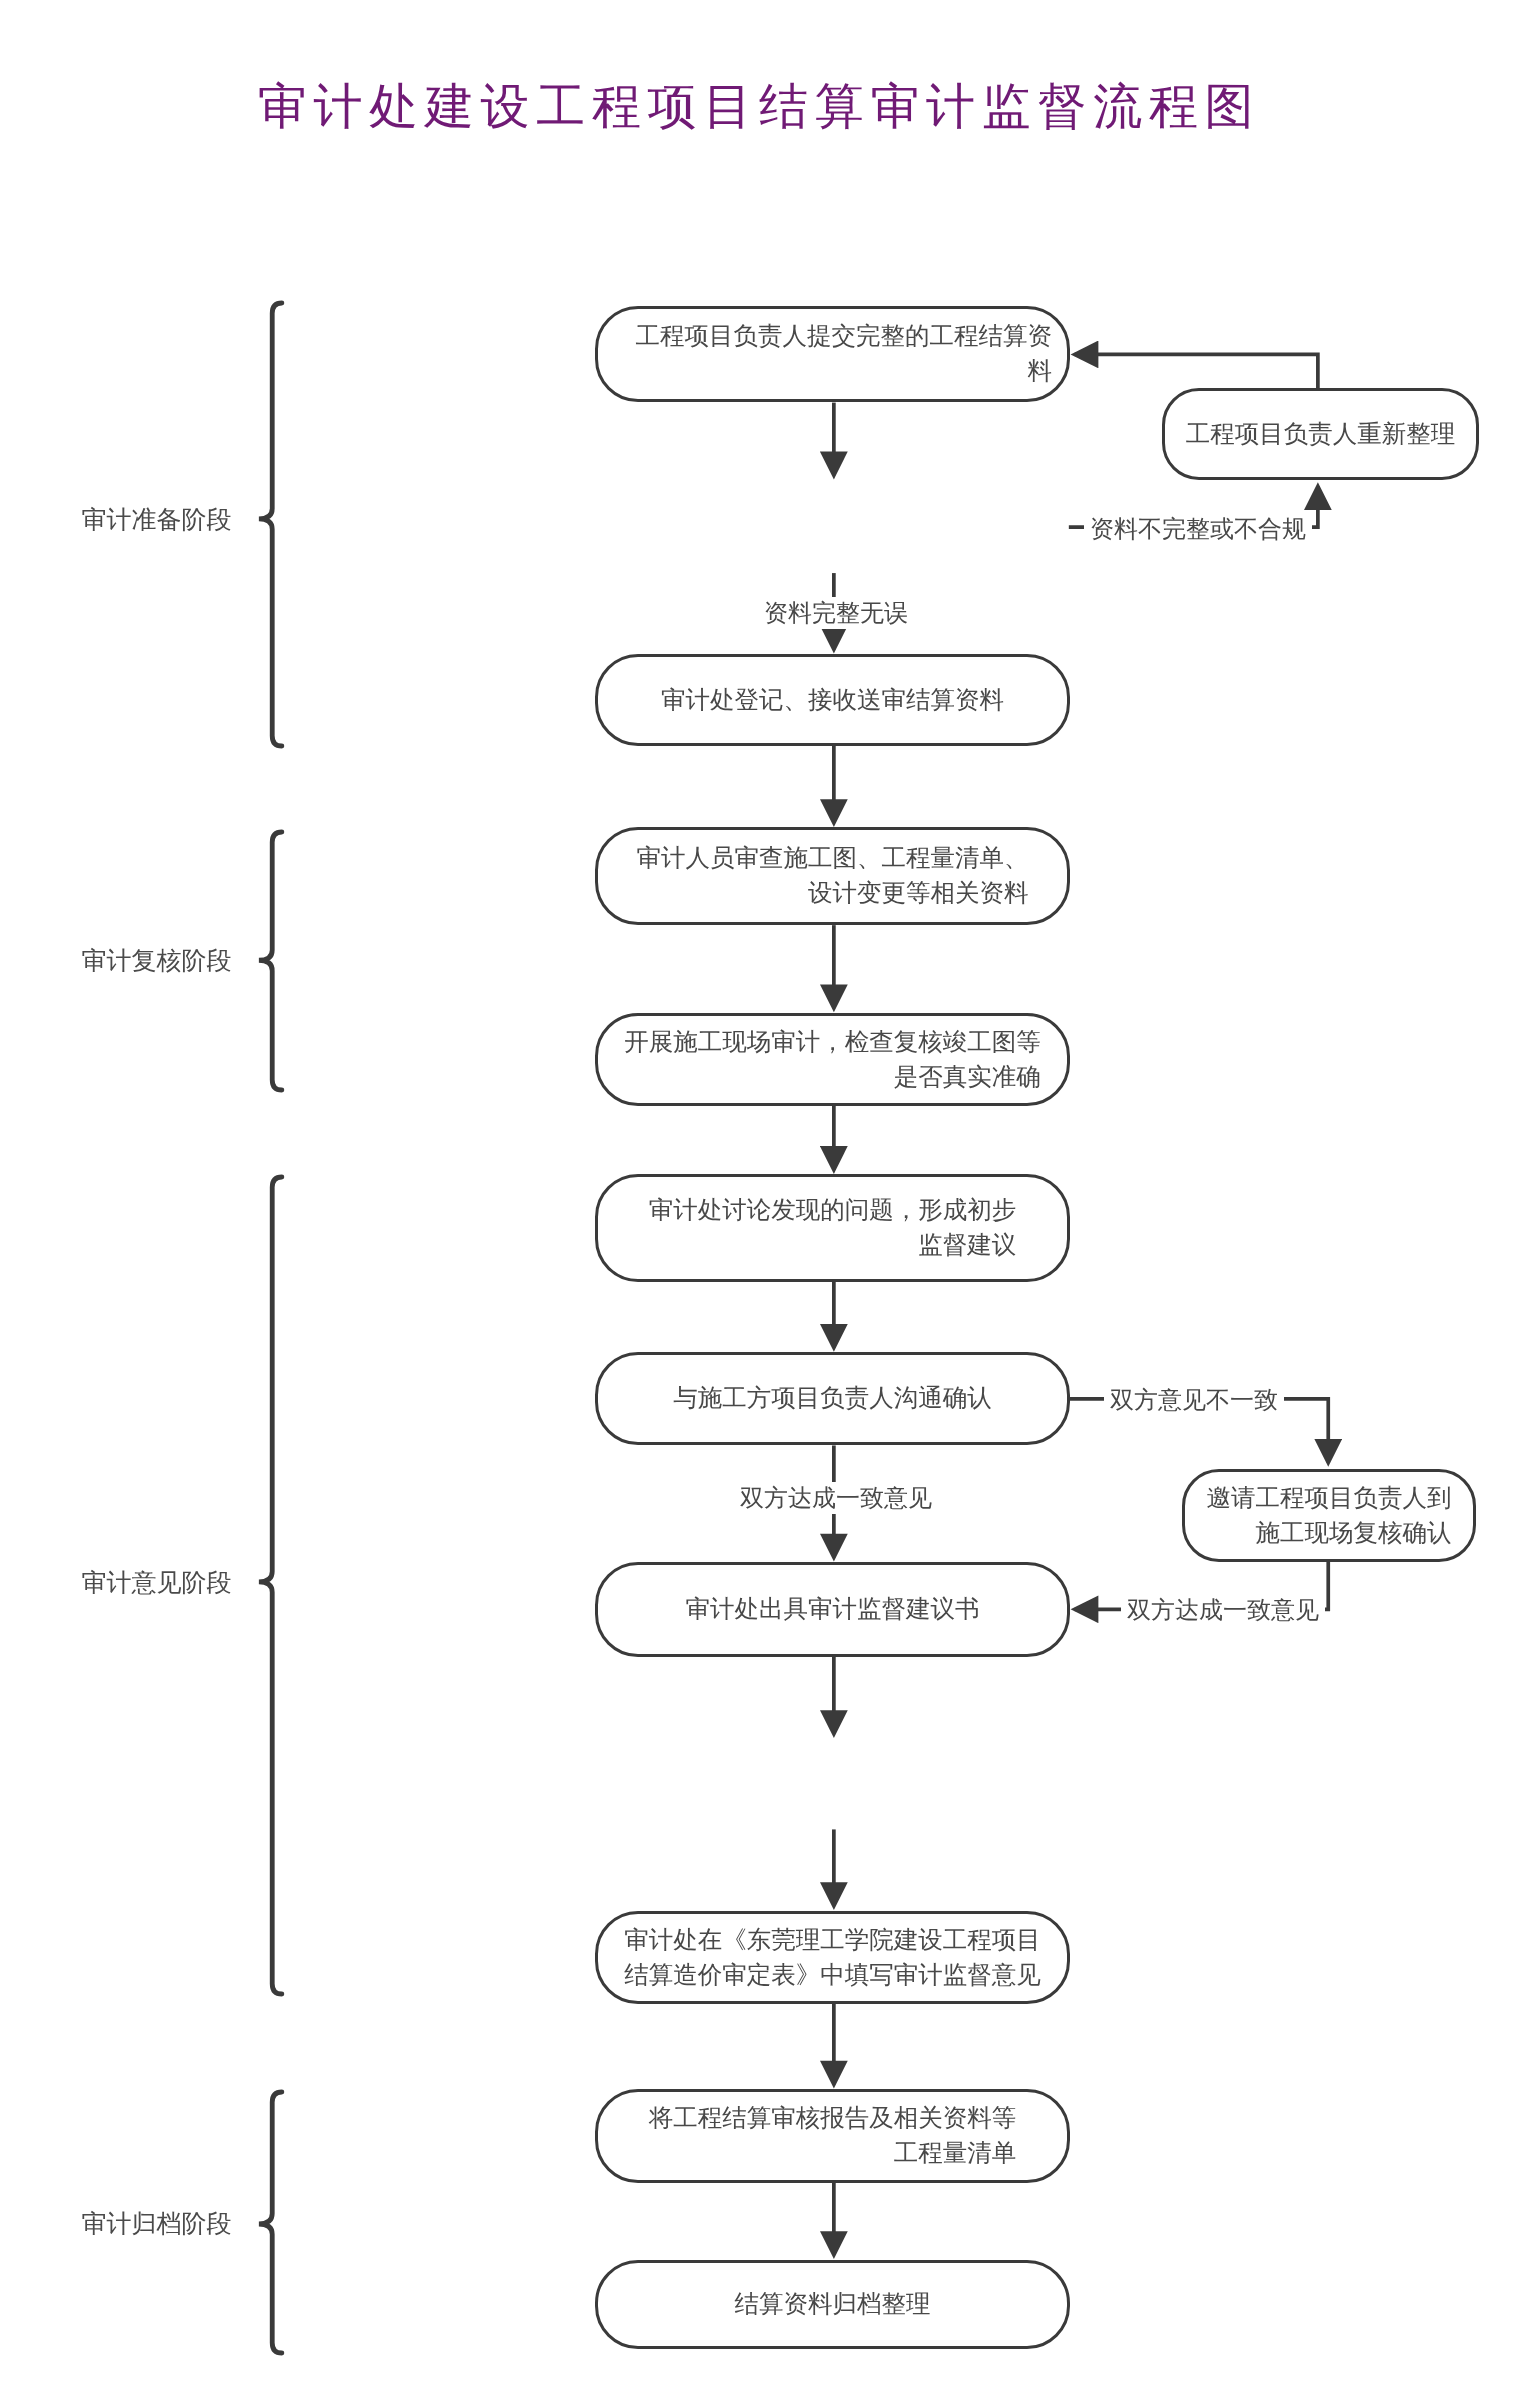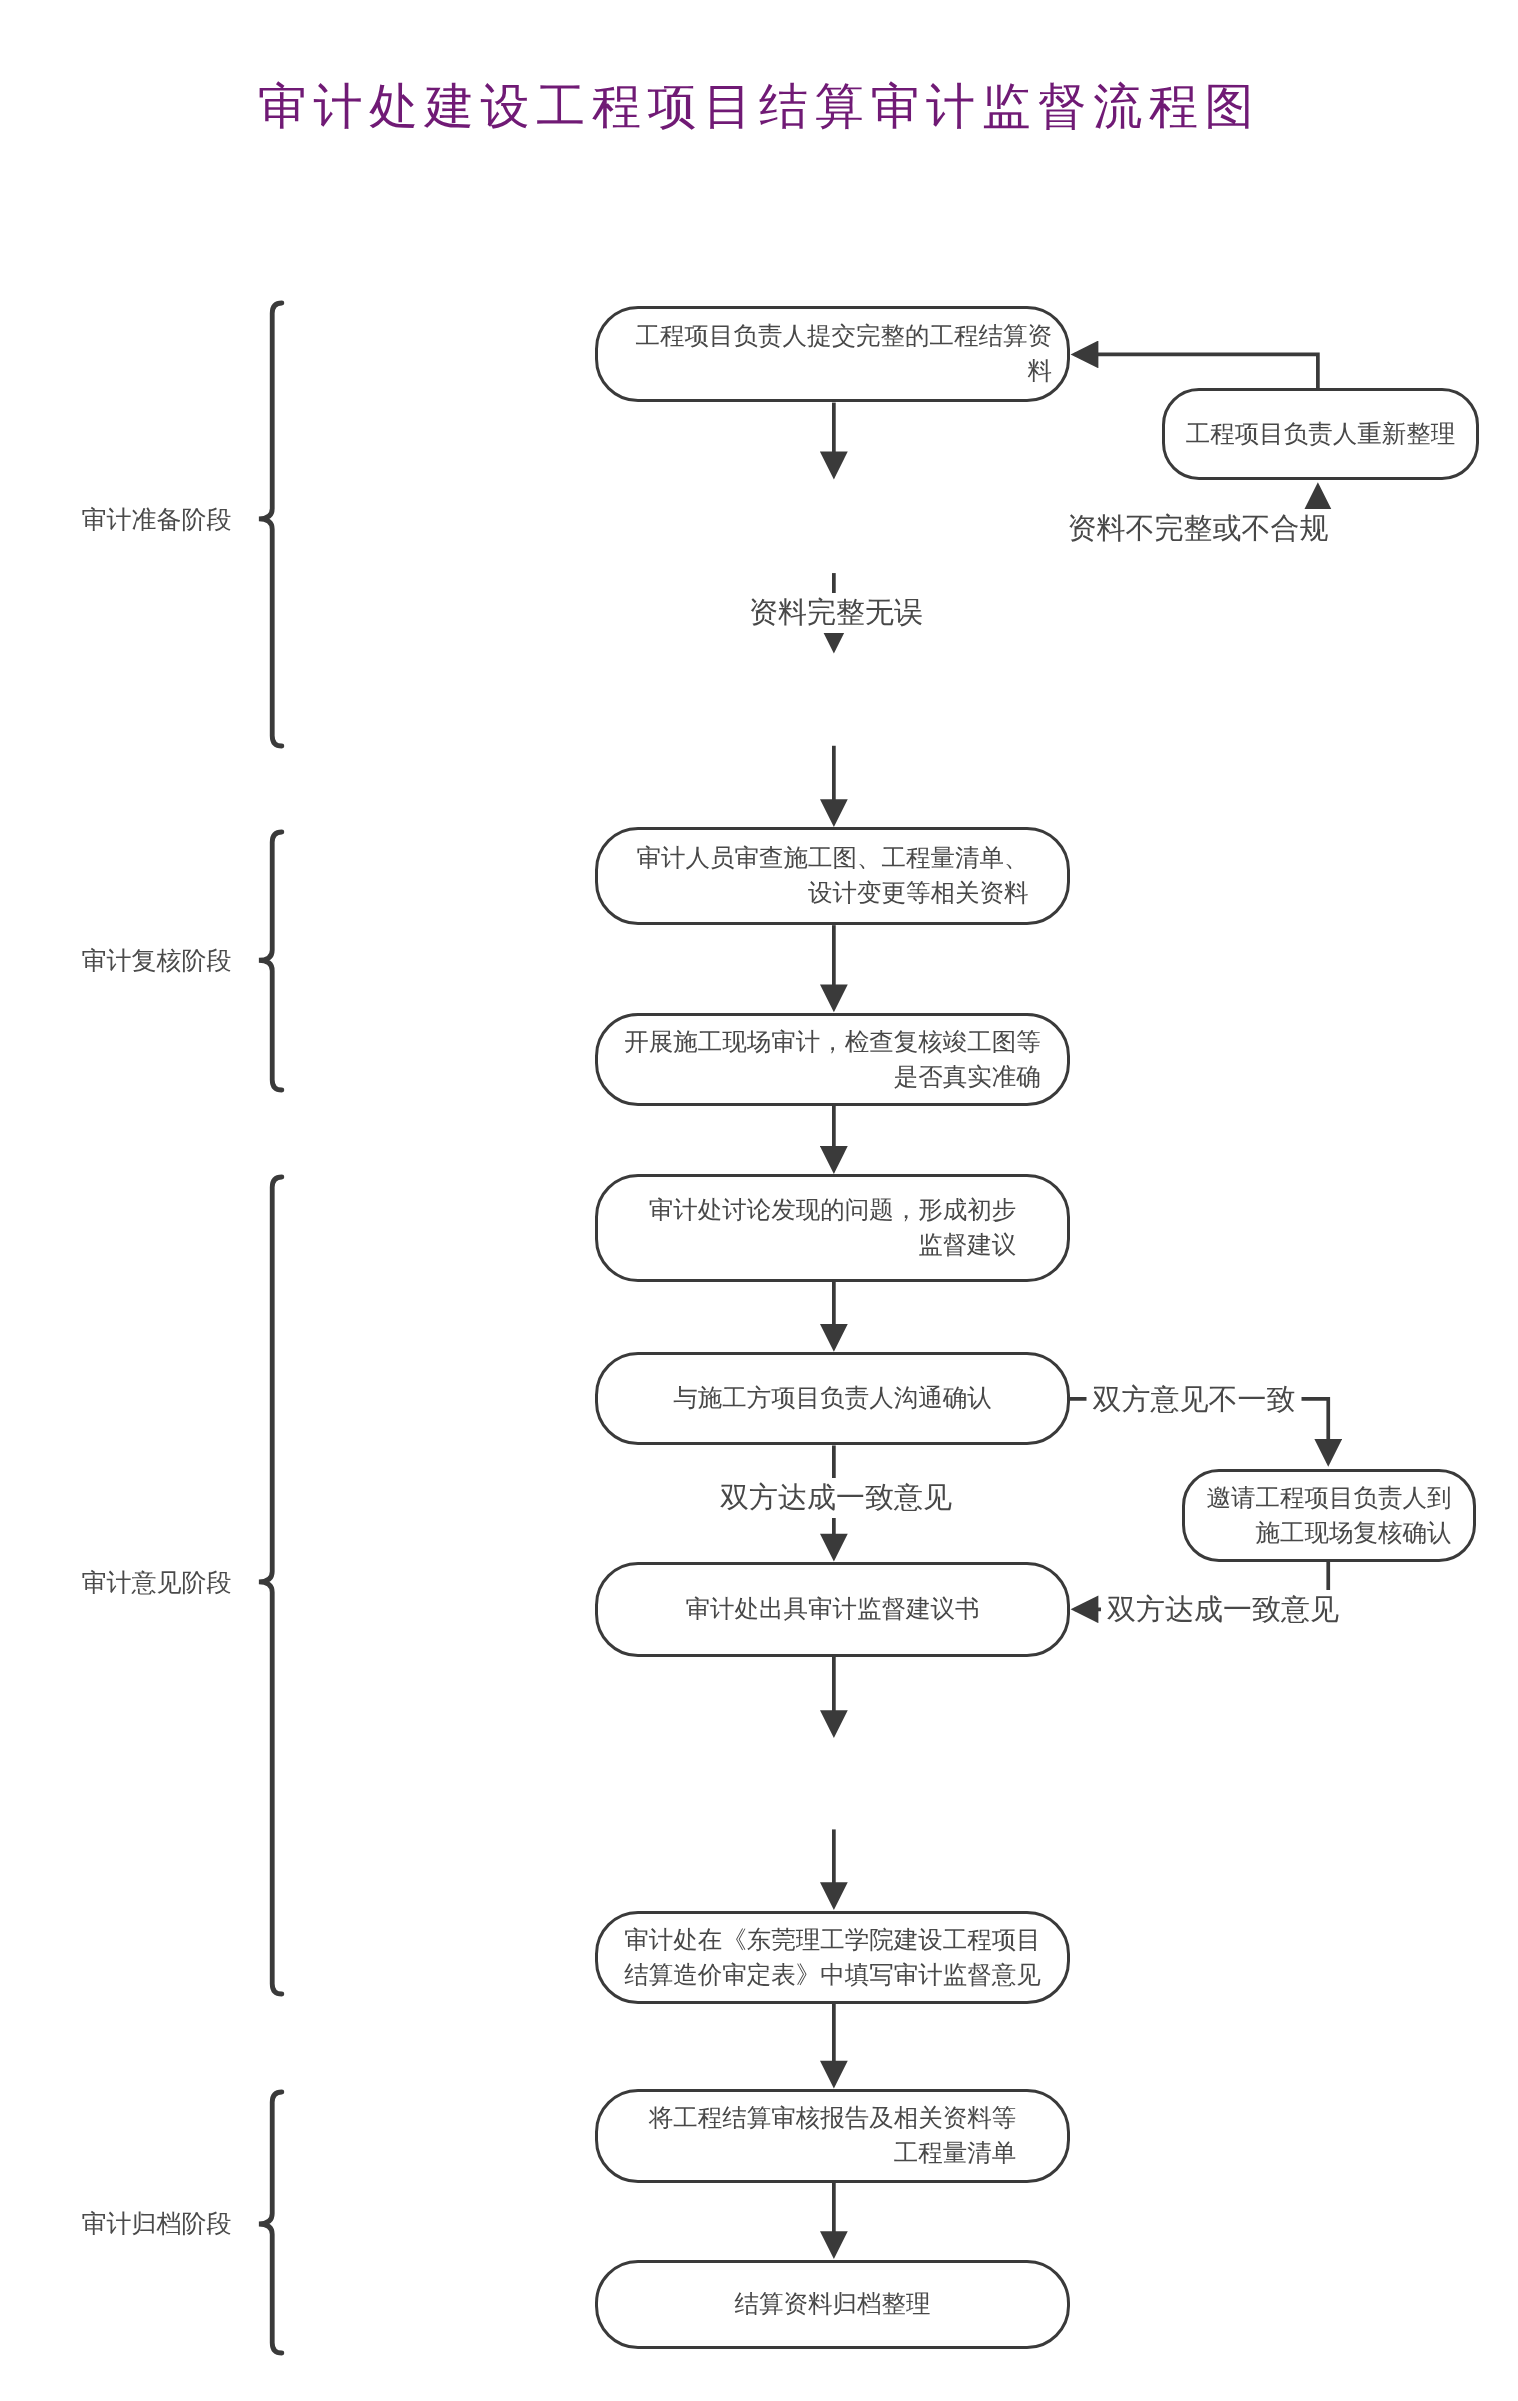--- a/index.html
+++ b/index.html
@@ -15,21 +15,21 @@
   }
   .node {
     position:absolute; box-sizing:border-box;
     border:3px solid #3a3a3a; border-radius:43px; background:#ffffff;
     display:flex; align-items:center; justify-content:center;
     text-align:right; font-size:24.5px; color:#484848;
     line-height:1.42; white-space:pre-line; padding:0 15px; z-index:2;
   }
   .edge-label {
     position:absolute; transform:translate(-50%,-50%);
-    background:#ffffff; padding:0 6px; font-size:29px; color:#484848;
+    background:#ffffff; padding:0 6px; font-size:24px; color:#484848;
     white-space:nowrap; z-index:3;
   }
   .phase-label {
     position:absolute; width:171px; text-align:center;
     font-size:25px; color:#4a4a4a; z-index:2; line-height:33px; height:33px;
   }
   .brace { position:absolute; left:252px; width:36px; z-index:1; }
   #connectors { position:absolute; left:0; top:0; z-index:1; pointer-events:none; }
 </style>
 </head>
@@ -76,20 +76,21 @@
   <svg class="brace" style="top:2089px" width="36" height="267" viewBox="0 0 48 360">
     <path d="M40,4 Q27,4 27,18 L27,168 Q27,182 9,182 Q27,182 27,196 L27,342 Q27,356 40,356" fill="none" stroke="#3a3a3a" stroke-width="6.5" stroke-linecap="round"></path>
   </svg>
 
   <div class="phase-label" style="left:71px; top:503px">审计准备阶段</div>
   <div class="phase-label" style="left:71px; top:944px">审计复核阶段</div>
   <div class="phase-label" style="left:71px; top:1566px">审计意见阶段</div>
   <div class="phase-label" style="left:71px; top:2207px">审计归档阶段</div>
 
   <div class="node" style="left:595px; top:306px;  width:475px; height:96px">工程项目负责人提交完整的工程结算资料</div>
+  <div class="node" style="left:595px; top:654px;  width:475px; height:92px">审计处登记、接收送审结算资料</div>
   <div class="node" style="left:595px; top:827px; width:475px; height:98px">审计人员审查施工图、工程量清单、
 设计变更等相关资料</div>
   <div class="node" style="left:595px; top:1013px; width:475px; height:93px">开展施工现场审计，检查复核竣工图等
 是否真实准确</div>
   <div class="node" style="left:595px; top:1174px; width:475px; height:108px">审计处讨论发现的问题，形成初步
 监督建议</div>
   <div class="node" style="left:595px; top:1352px; width:475px; height:93px">与施工方项目负责人沟通确认</div>
   <div class="node" style="left:595px; top:1562px; width:475px; height:95px">审计处出具审计监督建议书</div>
   <div class="node" style="left:595px; top:1911px; width:475px; height:93px">审计处在《东莞理工学院建设工程项目
 结算造价审定表》中填写审计监督意见</div>

